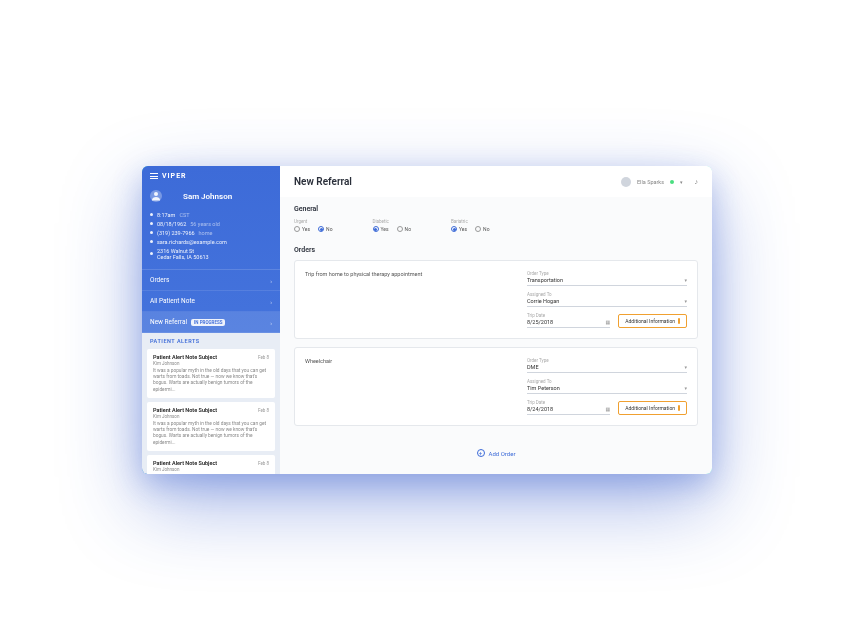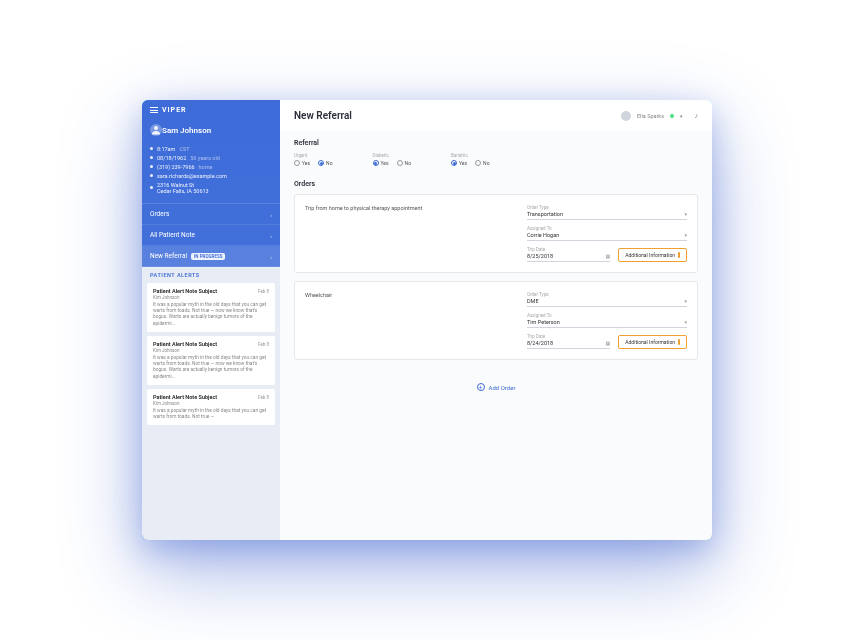--- a/index.html
+++ b/index.html
@@ -1,22 +1,22 @@
 <!DOCTYPE html>
 <html><head>
 <meta charset="utf-8">
 <style>
 *{margin:0;padding:0;box-sizing:border-box;font-family:-apple-system,BlinkMacSystemFont,'Segoe UI',Roboto,sans-serif}
 body{background:#fff;display:flex;align-items:center;justify-content:center;min-height:100vh}
-.app{width:570px;height:440px;background:#5eead4;border-radius:6px;box-shadow:0 30px 80px rgba(40,80,200,0.4),0 10px 30px rgba(40,80,200,0.3);display:flex;overflow:hidden;position:relative}
+.app{width:570px;height:308px;background:#5eead4;border-radius:6px;box-shadow:0 30px 80px rgba(40,80,200,0.4),0 10px 30px rgba(40,80,200,0.3);display:flex;overflow:hidden;position:relative}
 .sidebar{width:138px;background:linear-gradient(180deg,#3d6bd8 0%,#4a7ae0 100%);display:flex;flex-direction:column;color:#fff;font-size:6px}
 .brand{padding:6px 8px;font-weight:700;font-size:7px;letter-spacing:1px;display:flex;align-items:center;gap:4px}
 .menu-icon{width:8px;height:6px;display:flex;flex-direction:column;justify-content:space-between}
 .menu-icon span{height:1px;background:#fff}
-.patient-hdr{padding:4px 8px 8px;display:flex;align-items:center;gap:0}
+.patient-hdr{padding:4px 8px 8px;display:flex;align-items:center;gap:21px}
 .avatar{width:12px;height:12px;border-radius:50%;background:rgba(255,255,255,0.3)}
 .pname{font-size:8px;font-weight:600}
 .info-rows{padding:0 8px 8px}
 .info-row{display:flex;align-items:center;gap:4px;padding:1.5px 0;font-size:5.5px;opacity:0.9}
 .info-row .dim{opacity:0.6}
 .dot{width:3px;height:3px;border-radius:50%;background:#fff;flex-shrink:0}
 .nav{border-top:1px solid rgba(255,255,255,0.15)}
 .nav-item{padding:6px 8px;font-size:6.5px;display:flex;justify-content:space-between;align-items:center;border-bottom:1px solid rgba(255,255,255,0.1);cursor:pointer}
 .nav-item.active{background:rgba(255,255,255,0.12)}
 .badge{font-size:4.5px;background:rgba(255,255,255,0.9);color:#3d6bd8;padding:1px 3px;border-radius:2px;font-weight:600}
@@ -161,21 +161,21 @@
       <div class="title">New Referral</div>
       <div class="user-area">
         <div class="user-av"></div>
         <span class="user-nm">Ella Sparks</span>
         <span class="status-dot"></span>
         <span class="drop">▾</span>
         <span class="bell" style="margin-left:6px">♪</span>
       </div>
     </div>
     <div class="content">
-      <div class="sec-title">Referral</div>
+      <div class="sec-title">General</div>
       <div class="general" id="general-groups">
           <div class="radio-grp">
             <div class="lbl">Urgent</div>
             <div class="radios">
               <span class="radio-opt">
                 <span class="radio"></span>
                 <span>Yes</span>
               </span>
               <span class="radio-opt">
                 <span class="radio sel"></span>

